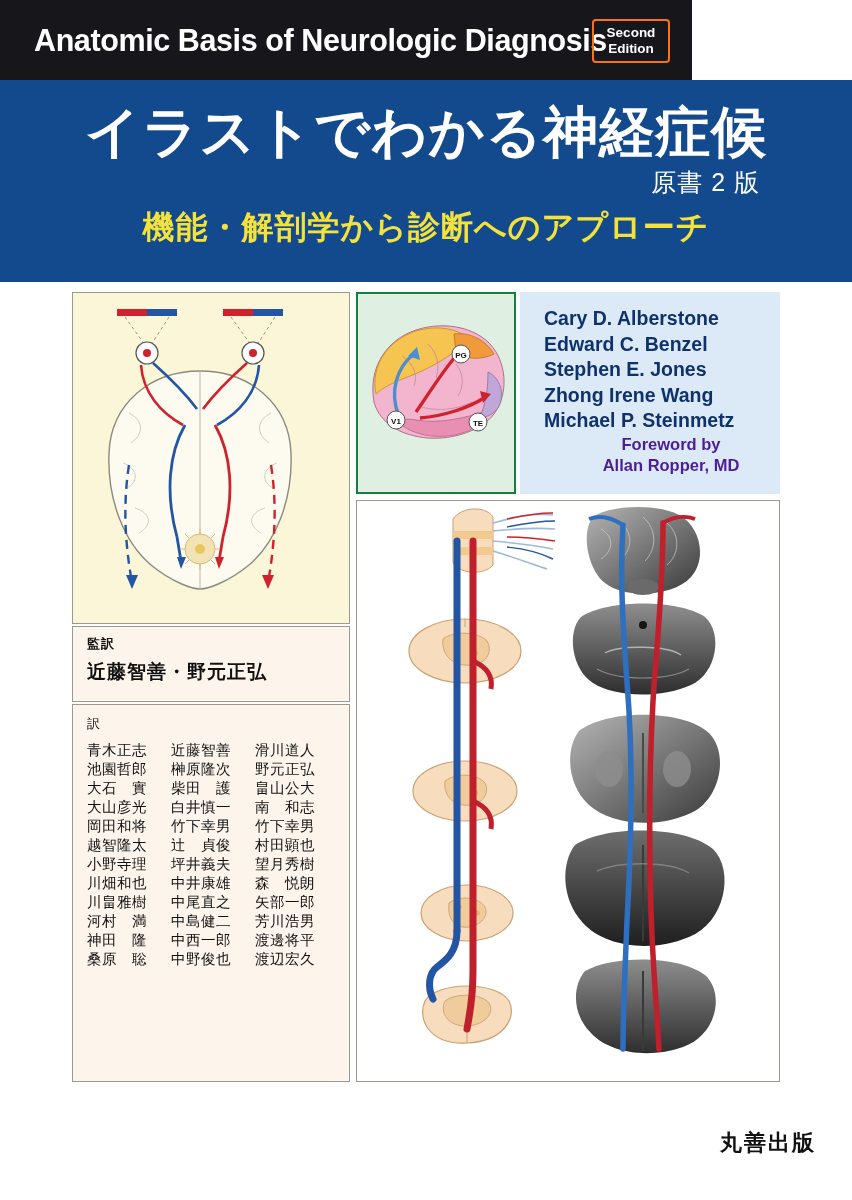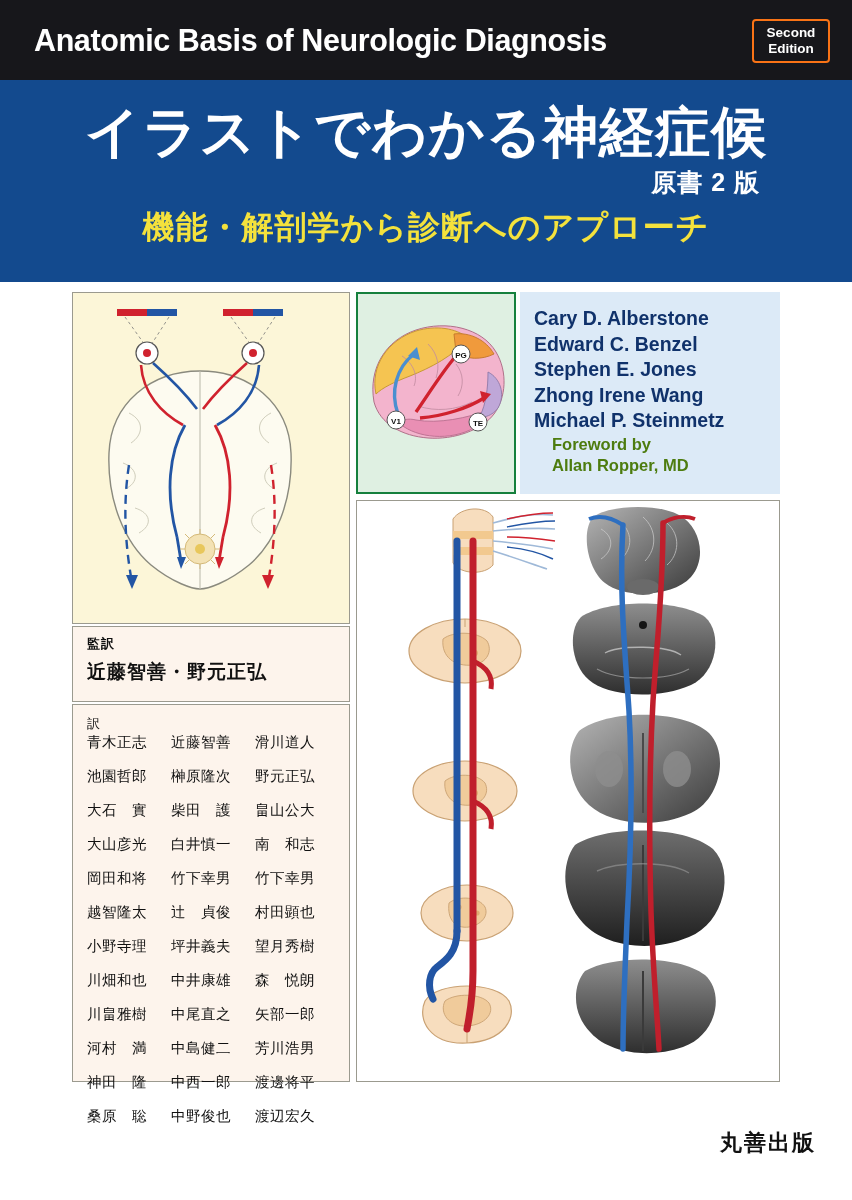--- a/index.html
+++ b/index.html
@@ -6,21 +6,21 @@
   body {
     width:852px; height:1200px;
     background:#ffffff;
     font-family:"Liberation Sans", sans-serif;
     overflow:hidden;
     position:relative;
   }
 
   
   .topbar {
-    position:absolute; left:0; top:0; width:852px; height:80px;
+    position:absolute; left:0; top:0; width:692px; height:80px;
     background:#17171b;
     display:flex; align-items:center;
   }
   .topbar-title {
     color:#ffffff;
     font-size:30.5px;
     font-weight:bold;
     letter-spacing:-0.4px;
     margin-left:34px;
     white-space:nowrap;
@@ -48,21 +48,21 @@
     color:#ffffff;
     font-size:55px;
     font-weight:bold;
     letter-spacing:1px;
     white-space:nowrap;
   }
   .jp-edition {
     position:absolute; right:92px; top:86px;
     color:#ffffff;
     font-size:25px;
-    font-weight:bold;
+    font-weight:normal;
     letter-spacing:1px;
   }
   .jp-sub {
     position:absolute; left:0; top:126px; width:852px;
     text-align:center;
     color:#f4e23c;
     font-size:32px;
     font-weight:bold;
     letter-spacing:1px;
     white-space:nowrap;
@@ -87,36 +87,37 @@
     position:absolute; left:356px; top:292px; width:160px; height:202px;
     background:#dff0e2;
     border:2px solid #15803d;
     overflow:hidden;
   }
 
   
   .panel-authors {
     position:absolute; left:520px; top:292px; width:260px; height:202px;
     background:#dceaf7;
-    padding:14px 0 0 14px;
+    padding:14px 0 0 24px;
   }
   .author-line {
     color:#10326b;
     font-size:19.5px;
     font-weight:bold;
     line-height:25.5px;
     white-space:nowrap;
   }
   .foreword-line {
-    color:#4d7c0f;
+    color:#4c1d95;
     font-size:16.5px;
     font-weight:bold;
     line-height:21px;
     margin-left:18px;
     white-space:nowrap;
+    text-align:center;
   }
 
   
   .panel-supervisors {
     position:absolute; left:72px; top:626px; width:278px; height:76px;
     background:#fdf4ec;
     border:1px solid #9b9a8f;
     padding:8px 0 0 14px;
   }
   .sup-label { font-size:13px; color:#111; font-weight:bold; letter-spacing:1px; }
@@ -124,24 +125,24 @@
 
   
   .panel-translators {
     position:absolute; left:72px; top:704px; width:278px; height:378px;
     background:#fdf4ec;
     border:1px solid #9b9a8f;
     padding:10px 0 0 14px;
   }
   .tr-label { font-size:13px; color:#111; letter-spacing:1px; }
   .tr-grid {
-    margin-top:0;
+    margin-top:8px;
     display:grid;
     grid-template-columns: 84px 84px 84px;
-    row-gap:15px;
+    row-gap:0;
   }
   .tr-name {
     font-size:14.5px;
     color:#111;
     letter-spacing:0.5px;
     white-space:nowrap;
   }
 
   
   .panel-tracts {

